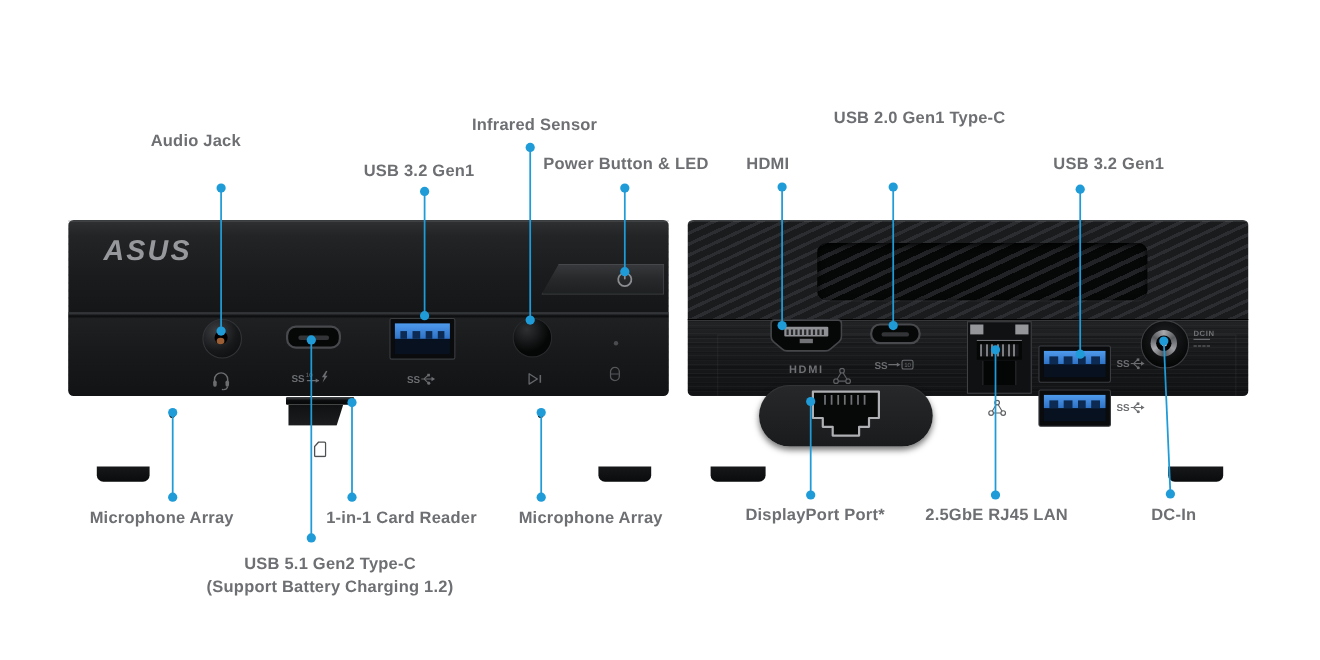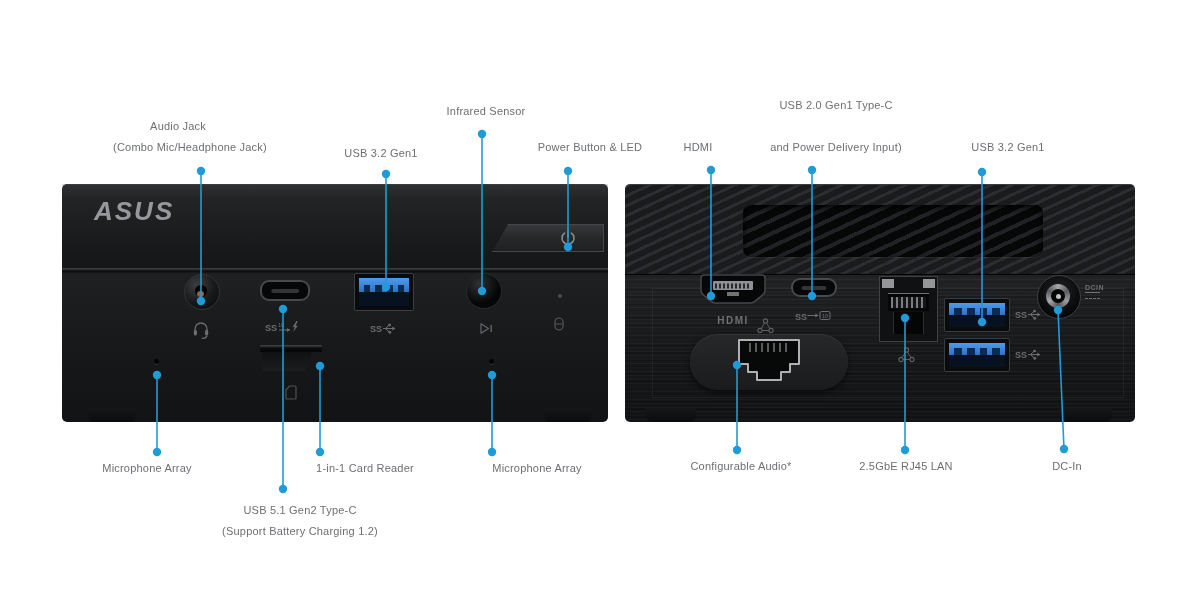--- a/index.html
+++ b/index.html
@@ -1,22 +1,22 @@
 <!DOCTYPE html>
 <html><head>
 <meta charset="utf-8">
 <style>
   html,body{margin:0;padding:0;background:#fff;}
   .stage{position:relative;width:1200px;height:600px;background:#fff;overflow:hidden;
          font-family:"Liberation Sans",sans-serif;}
   .lbl{position:absolute;transform:translateX(-50%);white-space:nowrap;
-       color:#6d6f72;font-size:11px;letter-spacing:.2px;}
+       color:#6d6f72;font-size:15px;letter-spacing:.2px;font-weight:bold;}
   .abs{position:absolute;}
   
-  .device{position:absolute;top:184px;height:238px;}
+  .device{position:absolute;top:200px;height:160px;}
   .dev-front{left:62px;width:546px;}
   .dev-rear{left:625px;width:510px;}
   .brushed::before{content:"";position:absolute;inset:0;border-radius:inherit;pointer-events:none;
       background:
         repeating-linear-gradient(180deg,rgba(255,255,255,.03) 0 1px,transparent 1px 4px),
         repeating-linear-gradient(180deg,rgba(0,0,0,.14) 0 2px,transparent 2px 7px);}
   .lid{position:absolute;left:0;right:0;top:0;height:84px;border-radius:5px 5px 0 0;
        background:linear-gradient(180deg,#2e3032 0%,#222426 16%,#1a1c1e 55%,#141618 100%);
        border-top:1px solid #3a3d40;}
   .seam{position:absolute;left:0;right:0;top:84px;height:6px;
@@ -350,31 +350,29 @@
       <circle cx="737" cy="365" r="4.2"></circle>
         <circle cx="737" cy="450" r="4.2"></circle>
       <circle cx="905" cy="318" r="4.2"></circle>
         <circle cx="905" cy="450" r="4.2"></circle>
       <circle cx="1058" cy="310" r="4.2"></circle>
         <circle cx="1064" cy="449" r="4.2"></circle>
     </g>
   </svg>
 
   <div class="lbl" style="left:178px;top:120px">Audio Jack</div>
-  <div class="lbl" style="left:190px;top:141px">(Combo Mic/Headphone Jack)</div>
   <div class="lbl" style="left:381px;top:147px">USB 3.2 Gen1</div>
   <div class="lbl" style="left:486px;top:105px">Infrared Sensor</div>
-  <div class="lbl" style="left:590px;top:141px">Power Button &amp; LED</div>
+  <div class="lbl" style="left:569px;top:141px">Power Button &amp; LED</div>
   <div class="lbl" style="left:147px;top:462px">Microphone Array</div>
   <div class="lbl" style="left:365px;top:462px">1-in-1 Card Reader</div>
   <div class="lbl" style="left:537px;top:462px">Microphone Array</div>
   <div class="lbl" style="left:300px;top:504px">USB 5.1 Gen2 Type-C</div>
   <div class="lbl" style="left:300px;top:525px">(Support Battery Charging 1.2)</div>
 
   <div class="lbl" style="left:698px;top:141px">HDMI</div>
   <div class="lbl" style="left:836px;top:99px">USB 2.0 Gen1 Type-C</div>
-  <div class="lbl" style="left:836px;top:141px">and Power Delivery Input)</div>
   <div class="lbl" style="left:1008px;top:141px">USB 3.2 Gen1</div>
-  <div class="lbl" style="left:741px;top:460px">Configurable Audio*</div>
+  <div class="lbl" style="left:741px;top:460px">DisplayPort Port*</div>
   <div class="lbl" style="left:906px;top:460px">2.5GbE RJ45 LAN</div>
   <div class="lbl" style="left:1067px;top:460px">DC-In</div>
 
 </div>
 
 </body></html>

